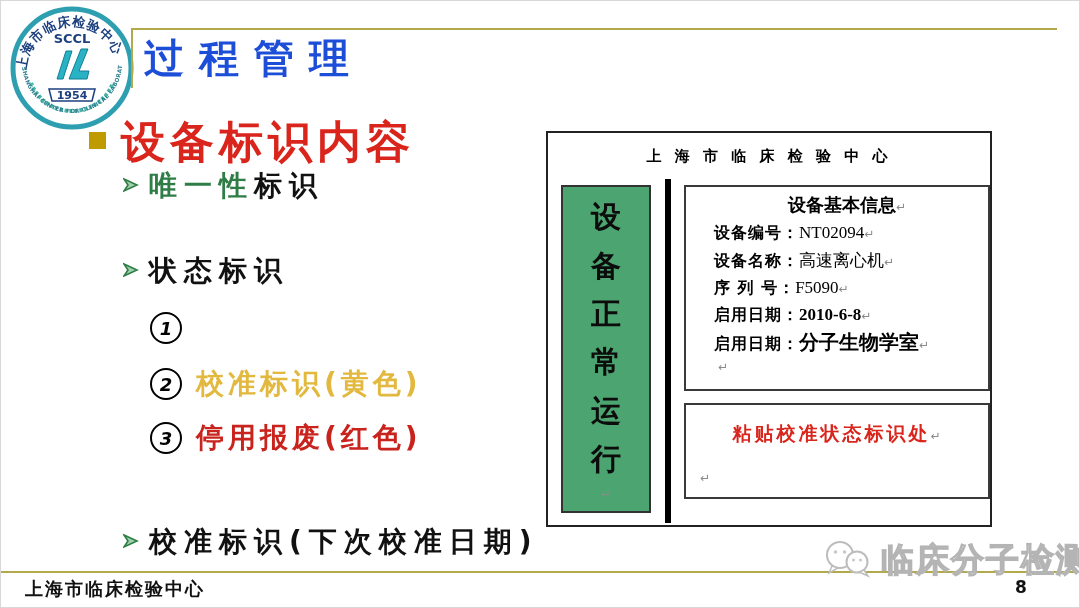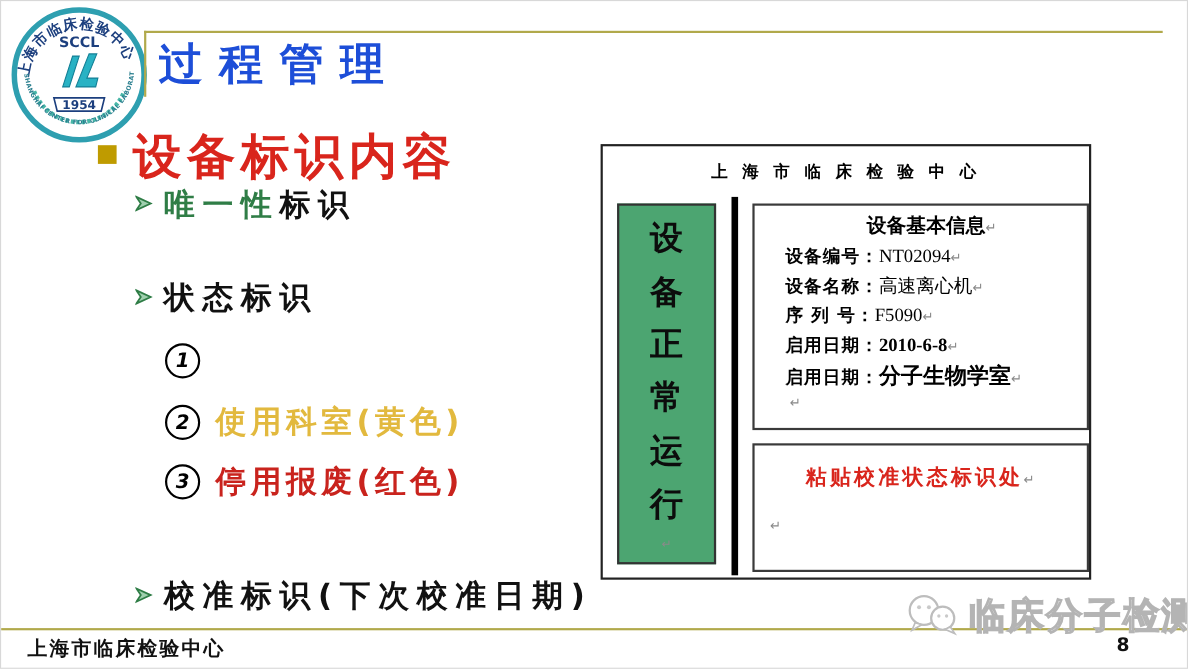--- a/index.html
+++ b/index.html
@@ -73,21 +73,21 @@
   }
   .info-title{text-align:center;font-size:18px;font-weight:bold;color:#000;margin-bottom:3px;white-space:nowrap;}
   .info-row{font-size:16px;line-height:26px;white-space:nowrap;color:#000;}
   .f-label{font-weight:bold;letter-spacing:1px;}
   .f-val-latin{font-family:"Liberation Serif",serif;font-size:17px;}
   .f-val-cn{font-weight:normal;font-size:17px;}
   .f-val-cnb{font-weight:bold;font-size:20px;}
   .ret{color:#8a8a8a;font-size:12px;font-weight:normal;}
   .empty-ret{padding-left:4px;line-height:16px;}
   .calib-box{
-    position:absolute;left:136px;top:270px;width:306px;height:117px;
+    position:absolute;left:136px;top:270px;width:306px;height:96px;
     border:2px solid #3a3a3a;box-sizing:border-box;background:#fff;
     padding:16px 8px 0 10px;
   }
   .calib-text{
     text-align:center;font-size:19px;font-weight:bold;color:#d9251c;
     letter-spacing:3px;white-space:nowrap;
   }
   .calib-box .empty-ret{margin-top:22px;}
 
   
@@ -152,21 +152,21 @@
     <path d="M1,2 L14,8 L1,14 L5,8 Z" fill="#9fd0ae" stroke="#2f7d46" stroke-width="1.6"></path>
   </svg>
   <div class="b-text">状态标识</div>
 </div>
 
 <div class="abs status-row row-st1">
   <span class="num-circle">1</span>
 </div>
 <div class="abs status-row row-st2">
   <span class="num-circle">2</span>
-  <span class="status-text st-yellow">使用科室(黄色)</span>
+  <span class="status-text st-yellow">校准标识(黄色)</span>
 </div>
 <div class="abs status-row row-st3">
   <span class="num-circle">3</span>
   <span class="status-text st-red">停用报废(红色)</span>
 </div>
 
 <div class="abs bullet-row row-calib">
   <svg class="arrow-bullet b-arrow" viewBox="0 0 16 16">
     <path d="M1,2 L14,8 L1,14 L5,8 Z" fill="#9fd0ae" stroke="#2f7d46" stroke-width="1.6"></path>
   </svg>

